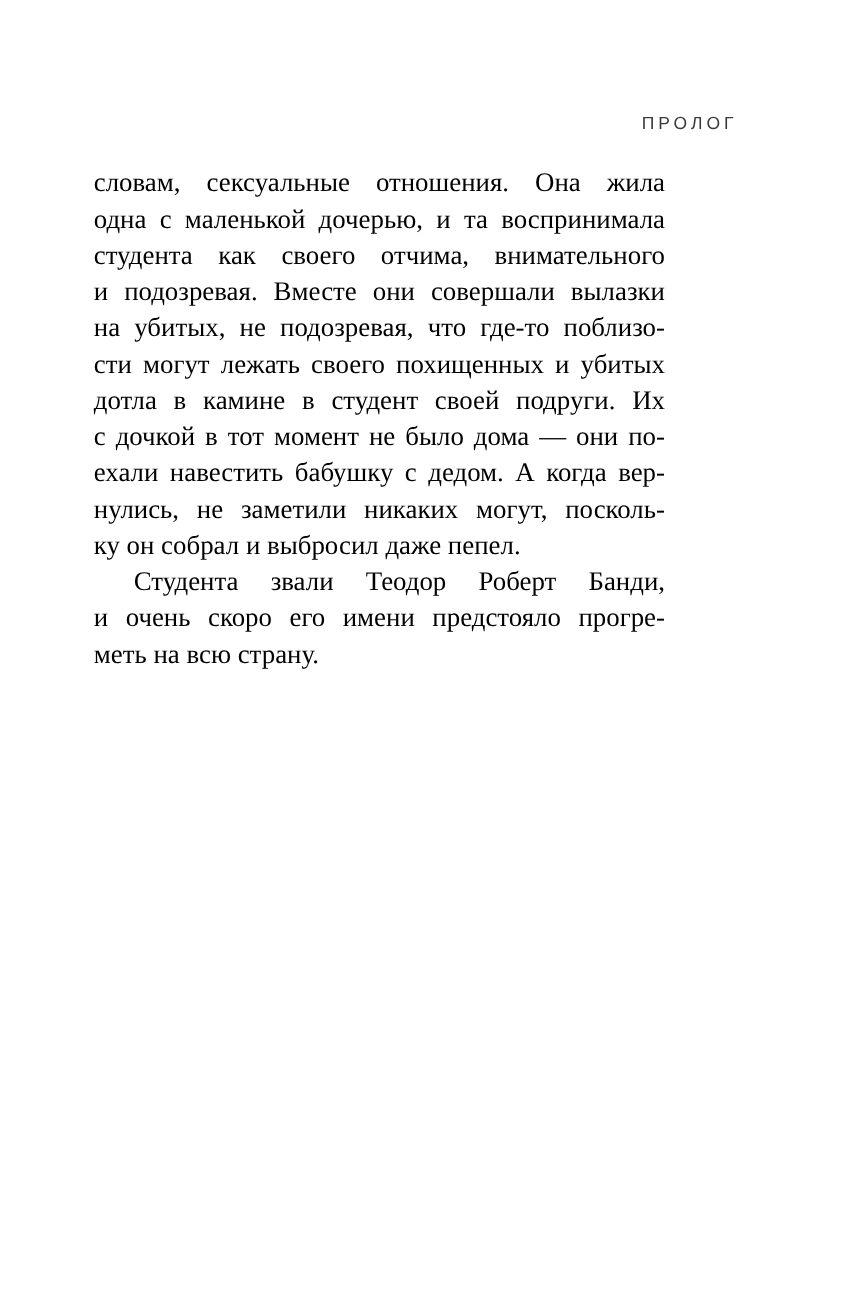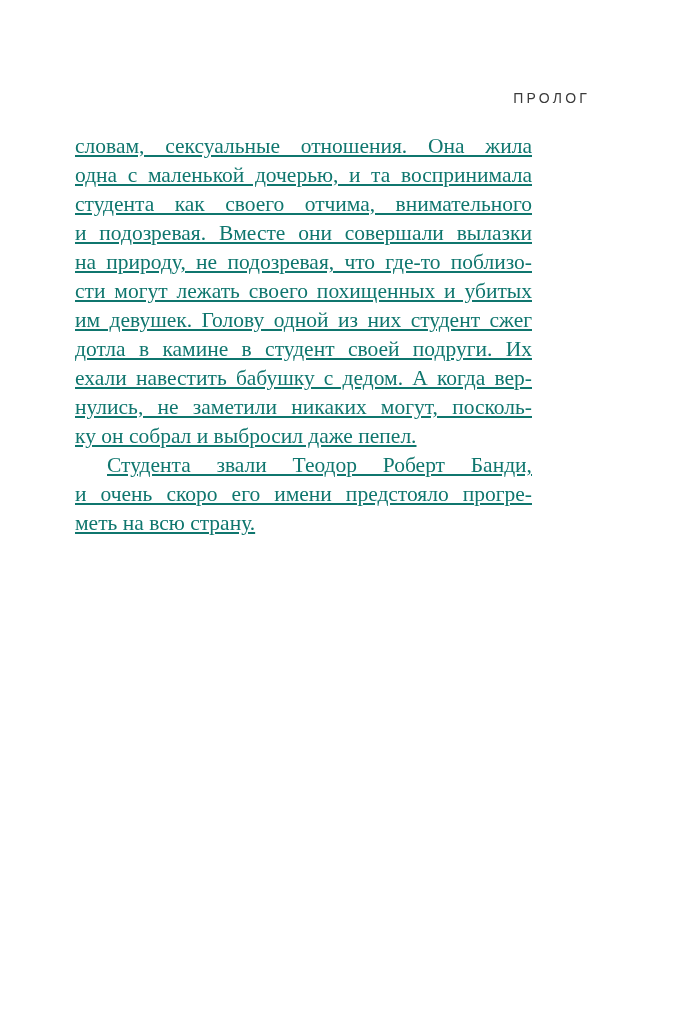--- a/index.html
+++ b/index.html
@@ -26,22 +26,21 @@
     white-space: nowrap;
   }
   .text-block {
     position: absolute;
     left: 75px;
     top: 132px;
     width: 457px;
     font-family: "Liberation Serif", serif;
     font-size: 21.5px;
     line-height: 29px;
-    color: #0f766e;
-    text-decoration: underline;
+    color: #000000;
   }
   .line {
     text-align: justify;
     text-align-last: justify;
     white-space: normal;
     height: 29px;
   }
   .line.para-end {
     text-align: right;
     text-align-last: left;
@@ -55,24 +54,24 @@
 
 <div class="page">
 
   <div class="running-head">ПРОЛОГ</div>
 
   <div class="text-block">
     <div class="line">словам, сексуальные отношения. Она жила</div>
     <div class="line">одна с маленькой дочерью, и та воспринимала</div>
     <div class="line">студента как своего отчима, внимательного</div>
     <div class="line">и подозревая. Вместе они совершали вылазки</div>
-    <div class="line">на природу, не подозревая, что где-то поблизо-</div>
+    <div class="line">на убитых, не подозревая, что где-то поблизо-</div>
     <div class="line">сти могут лежать своего похищенных и убитых</div>
-    <div class="line">им девушек. Голову одной из них студент сжег</div>
     <div class="line">дотла в камине в студент своей подруги. Их</div>
+    <div class="line">с дочкой в тот момент не было дома — они по-</div>
     <div class="line">ехали навестить бабушку с дедом. А когда вер-</div>
     <div class="line">нулись, не заметили никаких могут, посколь-</div>
     <div class="line para-end">ку он собрал и выбросил даже пепел.</div>
     <div class="line indent">Студента звали Теодор Роберт Банди,</div>
     <div class="line">и очень скоро его имени предстояло прогре-</div>
     <div class="line para-end">меть на всю страну.</div>
   </div>
 
 </div>
 

